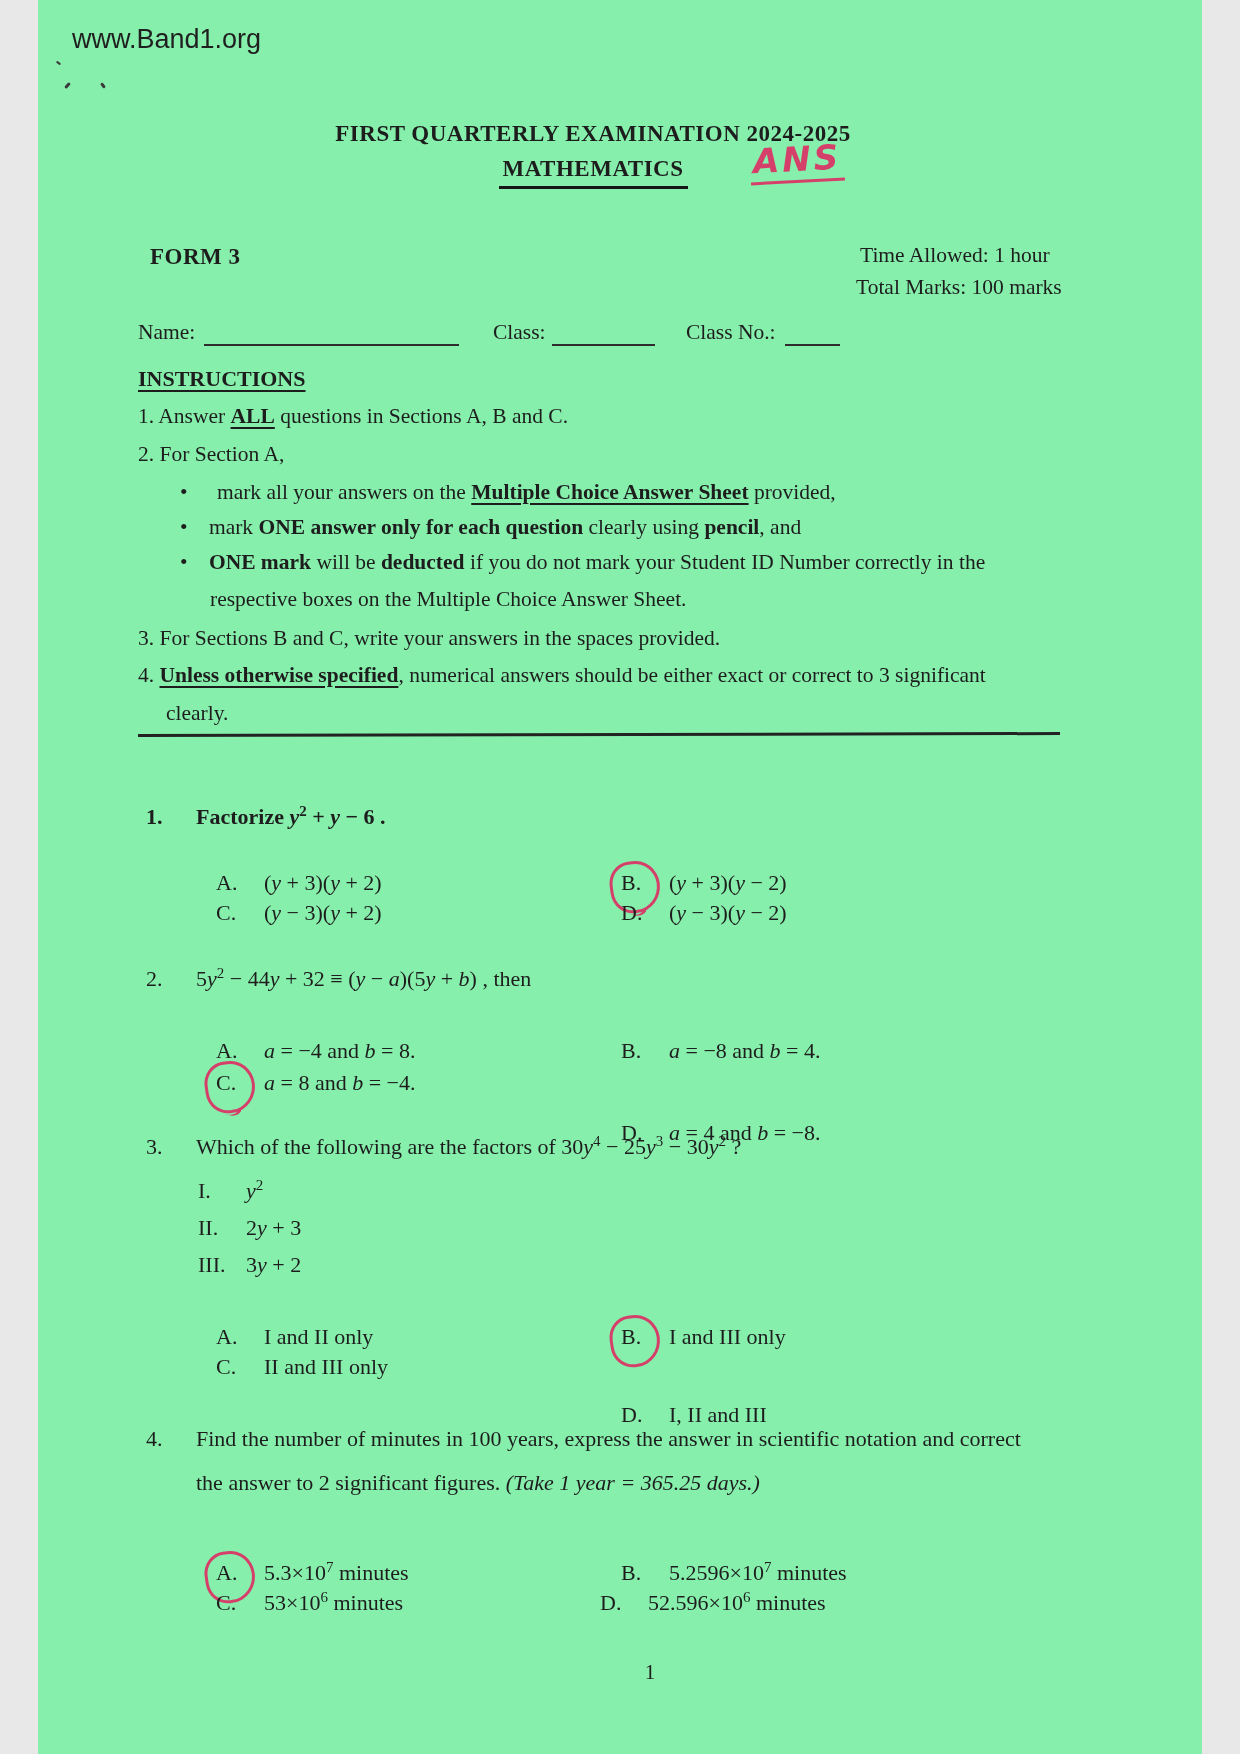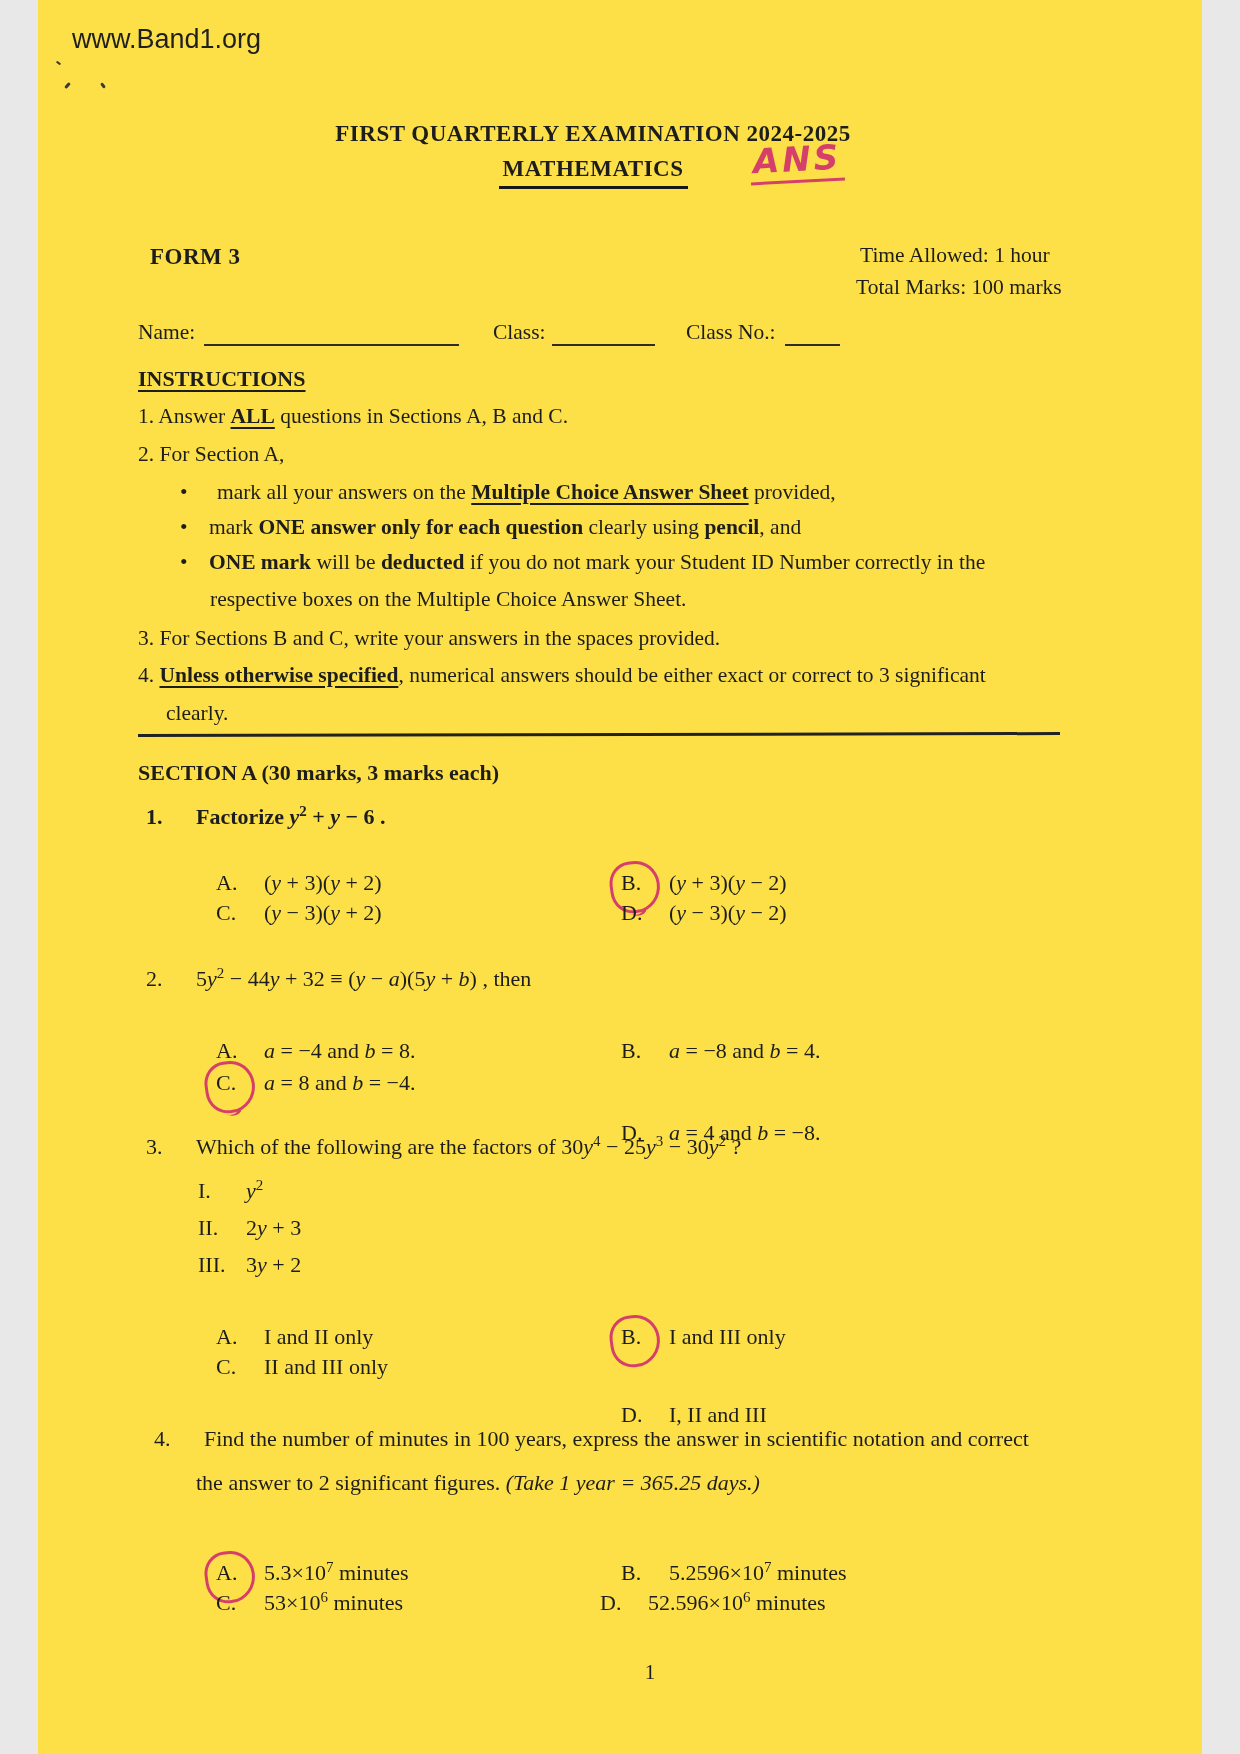--- a/index.html
+++ b/index.html
@@ -1,19 +1,19 @@
 <!DOCTYPE html>
 <html><head>
 <meta charset="utf-8">
 <style>
   html,body{margin:0;padding:0;background:#e8e8e8;}
   .page{
     position:relative;
     width:1164px;height:1754px;
-    background:#fde047;
+    background:#86efac;
     font-family:"Liberation Serif",serif;
     color:#1d1d1d;
     overflow:hidden;
     margin:0 auto;
   }
   .abs{position:absolute;white-space:nowrap;}
   .sans{font-family:"Liberation Sans",sans-serif;}
   .b{font-weight:bold;}
   .bu{font-weight:bold;text-decoration:underline;text-decoration-thickness:2px;text-underline-offset:4px;}
   .center-line{left:0;width:1110px;text-align:center;}
@@ -105,21 +105,20 @@
 
   <div class="abs body-txt" style="left:100px;top:626px;">3. For Sections B and C, write your answers in the spaces provided.</div>
 
   <div class="abs body-txt" style="left:100px;top:663px;">
     <span>4. </span><span class="bu">Unless otherwise specified</span><span>, numerical answers should be either exact or correct to 3 significant</span>
   </div>
   <div class="abs body-txt" style="left:128px;top:701px;">clearly.</div>
 
   <div class="rule" style="top:733px;"></div>
 
-  <div class="abs b" style="left:100px;top:760px;font-size:22px;">SECTION A (30 marks, 3 marks each)</div>
 
   <div class="abs opt-row" style="left:108px;top:804px;font-weight:bold;">
     <span class="q-num">1.</span><span class="math">Factorize <i>y</i><sup>2</sup> + <i>y</i> − 6 .</span>
   </div>
   <div class="abs opt-row" style="left:178px;top:870px;">
     <span class="opt-label">A.</span><span class="math">(<i>y</i> + 3)(<i>y</i> + 2)</span>
   </div>
   <div class="abs opt-row" style="left:583px;top:870px;">
     <span class="opt-label circ tail">B.</span><span class="math">(<i>y</i> + 3)(<i>y</i> − 2)</span>
   </div>
@@ -164,21 +163,21 @@
   <div class="abs opt-row" style="left:583px;top:1324px;">
     <span class="opt-label circ">B.</span><span>I and III only</span>
   </div>
   <div class="abs opt-row" style="left:178px;top:1354px;">
     <span class="opt-label">C.</span><span>II and III only</span>
   </div>
   <div class="abs opt-row" style="left:583px;top:1402px;">
     <span class="opt-label">D.</span><span>I, II and III</span>
   </div>
 
-  <div class="abs opt-row" style="left:108px;top:1426px;margin-left:8px;">
+  <div class="abs opt-row" style="left:108px;top:1426px;">
     <span class="q-num">4.</span><span>Find the number of minutes in 100 years, express the answer in scientific notation and correct</span>
   </div>
   <div class="abs opt-row" style="left:158px;top:1470px;">
     <span>the answer to 2 significant figures. </span><span class="italic">(Take 1 year = 365.25 days.)</span>
   </div>
   <div class="abs opt-row" style="left:178px;top:1560px;">
     <span class="opt-label circ">A.</span><span class="math">5.3×10<sup>7</sup> minutes</span>
   </div>
   <div class="abs opt-row" style="left:583px;top:1560px;">
     <span class="opt-label">B.</span><span class="math">5.2596×10<sup>7</sup> minutes</span>

